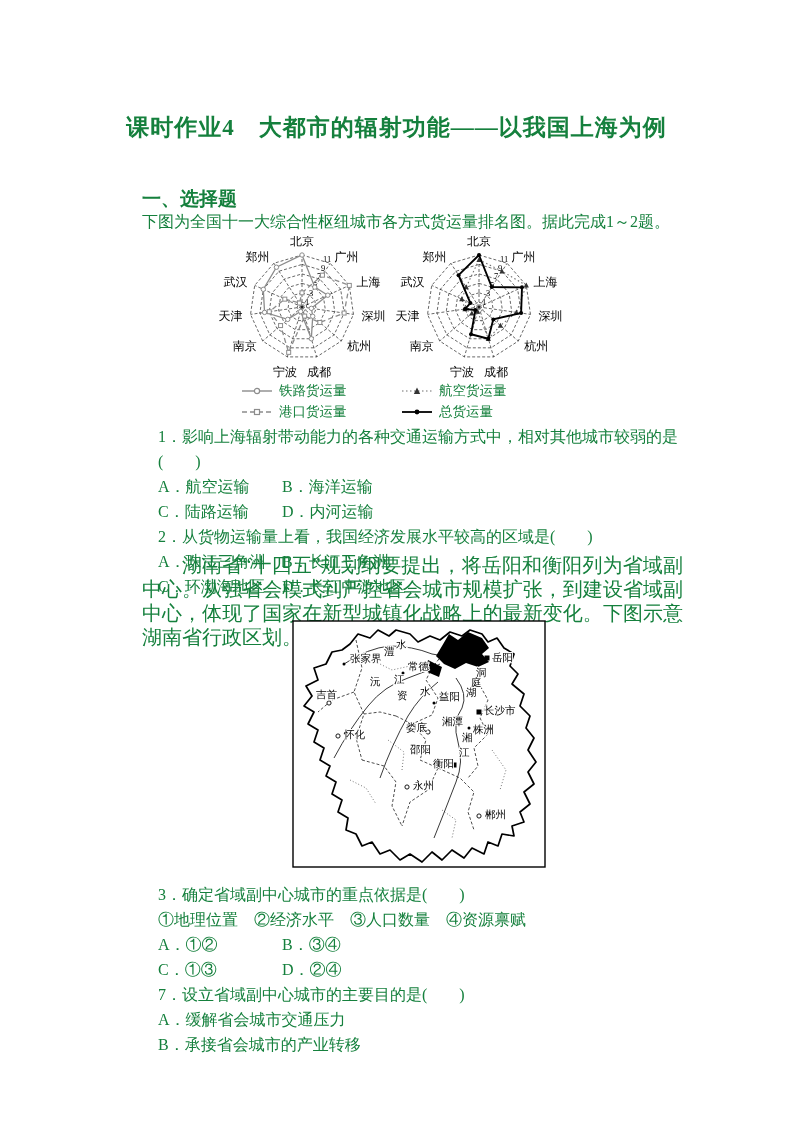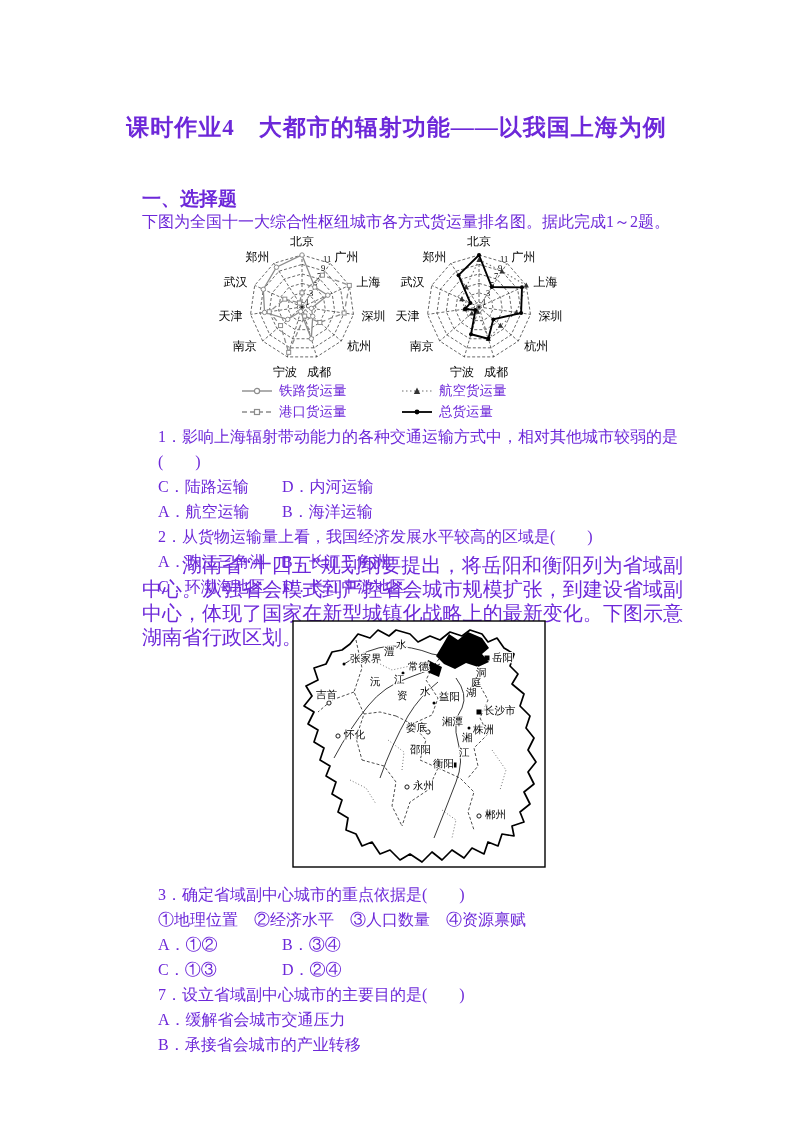--- a/index.html
+++ b/index.html
@@ -1,17 +1,17 @@
 <!DOCTYPE html>
 <html><head>
 <meta charset="utf-8">
 <style>
   html,body{margin:0;padding:0;background:#e8e8e8;}
   .page{position:relative;width:793px;height:1122px;margin:0 auto;background:#ffffff;
-        font-family:"Liberation Serif","DejaVu Serif",serif;color:#6d28d9;overflow:hidden;}
+        font-family:"Liberation Serif","DejaVu Serif",serif;color:#15803d;overflow:hidden;}
   .title{position:absolute;top:112px;left:0;width:793px;text-align:center;
          font-size:23px;font-weight:bold;letter-spacing:1px;}
   .sec-head{position:absolute;top:186px;left:142px;font-size:19px;font-weight:bold;}
   .intro1{position:absolute;top:210px;left:142px;width:540px;font-size:16px;line-height:24px;}
   .chartrow{position:absolute;top:236px;left:214px;width:364px;display:flex;}
   .legend{position:absolute;top:380px;left:240px;width:320px;display:grid;
           grid-template-columns:160px 160px;grid-auto-rows:21px;font-size:13.5px;}
   .legend .li{display:flex;align-items:center;gap:5px;}
   .qblock{position:absolute;left:158px;width:540px;font-size:16px;line-height:25px;}
   .qb1{top:424px;}
@@ -186,26 +186,26 @@
         <line x1="2" y1="5" x2="32" y2="5" stroke="#000" stroke-width="1.8"></line>
         <circle cx="17" cy="5" r="2.4" fill="#000"></circle>
       </svg>
       <span>总货运量</span>
     </div>
   </div>
 
   <div class="qblock qb1">
     <div>1．影响上海辐射带动能力的各种交通运输方式中，相对其他城市较弱的是(　　)</div>
     <div class="optrow">
+      <span class="o1">A．航空运输</span>
+      <span>B．海洋运输</span>
+    </div>
+    <div class="optrow">
       <span class="o1">C．陆路运输</span>
       <span>D．内河运输</span>
-    </div>
-    <div class="optrow">
-      <span class="o1">A．航空运输</span>
-      <span>B．海洋运输</span>
     </div>
     <div>2．从货物运输量上看，我国经济发展水平较高的区域是(　　)</div>
     <div class="optrow">
       <span class="o1">A．珠江三角洲</span>
       <span>B．长江三角洲</span>
     </div>
     <div class="optrow">
       <span class="o1">C．环渤海地区</span>
       <span>D．长江中游地区</span>
     </div>

